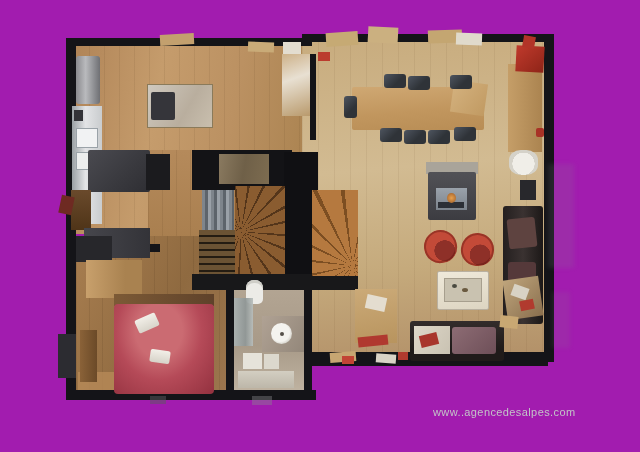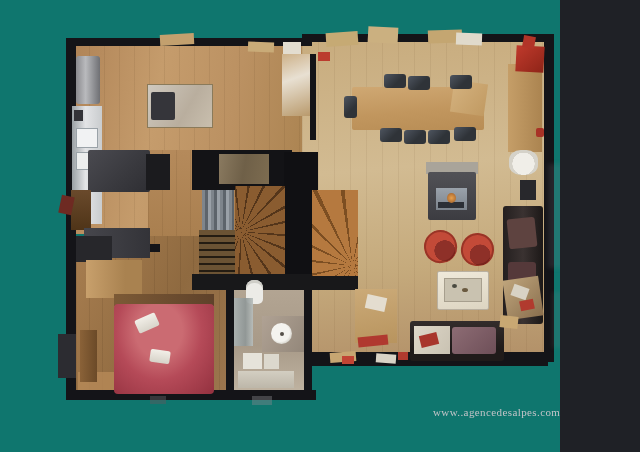--- a/index.html
+++ b/index.html
@@ -1,17 +1,17 @@
 <!DOCTYPE html>
 <html><head>
 <meta charset="utf-8">
 <style>
   html,body{margin:0;padding:0;background:#1f2126;}
-  .stage{position:relative;width:560px;height:452px;background:#0f766e;overflow:hidden;
-         font-family:Liberation Serif, serif;}
+  .stage{position:relative;width:640px;height:452px;background:#a21caf;overflow:hidden;
+         font-family:Liberation Sans, sans-serif;}
   .a{position:absolute;}
 
   
   .fl-kitchen{left:74px;top:44px;width:230px;height:190px;background:
     repeating-linear-gradient(90deg,rgba(60,35,10,.08) 0 1px,transparent 1px 15px),
     linear-gradient(100deg,#b08457,#c59c6c 35%,#bb9162 65%,#a9824f);}
   .fl-corridor{left:148px;top:150px;width:94px;height:162px;background:
     repeating-linear-gradient(90deg,rgba(60,35,10,.09) 0 1px,transparent 1px 14px),
     linear-gradient(180deg,#b58a5b,#a87e4e 60%,#9a744a);}
   .fl-living{left:302px;top:40px;width:246px;height:318px;background:

